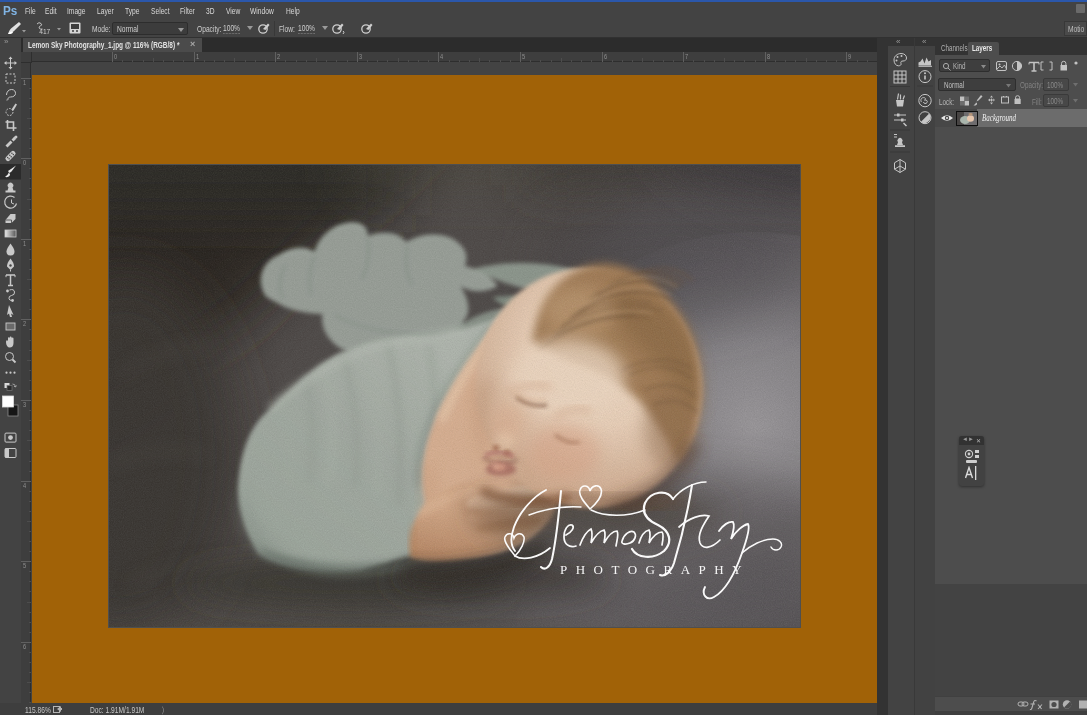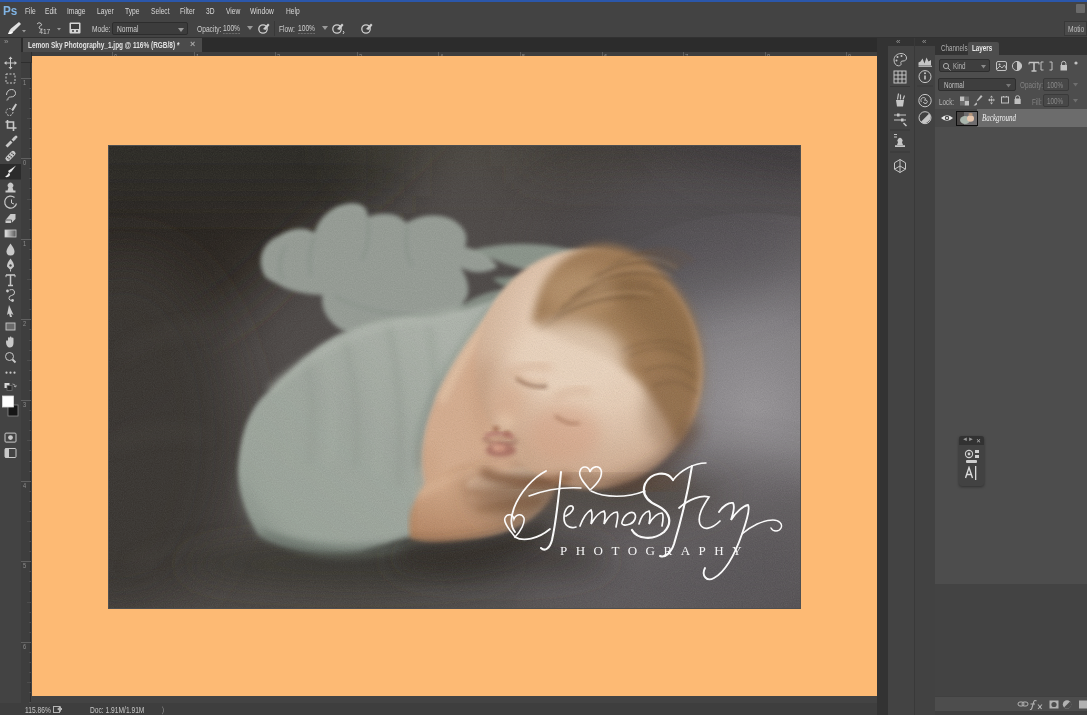--- a/index.html
+++ b/index.html
@@ -10,21 +10,21 @@
   #topline { left:0; top:0; width:1087px; height:2px; background:#2b57ab; }
   #menubar { left:0; top:2px; width:1087px; height:17px; background:#434343; }
   #menubar .mi { position:absolute; top:4px; font-size:9px; color:#d9d9d9; display:inline-block; transform:scaleX(0.74); transform-origin:0 0; }
   #optbar { left:0; top:19px; width:1087px; height:19px; background:#434343; border-bottom:1px solid #313131; font-size:9px; color:#cecece; }
   .obox { position:absolute; background:#3c3c3c; border:1px solid #2d2d2d; border-radius:2px; }
   #toolbar { left:0; top:38px; width:21px; height:665px; background:#434343; }
   #tabbar { left:21px; top:38px; width:856px; height:14px; background:#2c2c2c; }
   #tab { position:absolute; left:2px; top:0px; width:179px; height:14px; background:#4b4b4b; color:#e2e2e2; font-size:9px; font-weight:bold; }
   #ruler-h { left:21px; top:52px; width:856px; height:10px; background:#3e3e3e; border-bottom:1px solid #2e2e2e;}
   #ruler-v { left:21px; top:52px; width:10px; height:651px; background:#3e3e3e; border-right:1px solid #2e2e2e;}
-  #canvas { left:32px; top:56px; width:845px; height:640px; background:#fdba74; }
+  #canvas { left:32px; top:75px; width:845px; height:640px; background:#a16207; }
   #photo { position:absolute; left:77px; top:90px; width:691px; height:462px; outline:1px solid #4f4f4f; }
   #rgap { left:877px; top:38px; width:11px; height:677px; background:#333333; }
   #col1 { left:888px; top:38px; width:26px; height:677px; background:#434343; }
   #col2 { left:914px; top:38px; width:21px; height:677px; background:#424242; border-left:1px solid #393939; }
   #lpanel { left:935px; top:38px; width:152px; height:546px; background:#4d4d4d; font-size:8.5px; color:#c8c8c8; }
   #statusbar { left:0px; top:703px; width:877px; height:12px; background:#3e3e3e; color:#c6c6c6; font-size:9px; }
   .rtick { position:absolute; background:#606060; }
   .rnum { position:absolute; color:#8f8f8f; font-size:7px; transform:scaleX(0.8); transform-origin:0 0; }
 </style>
 </head>

